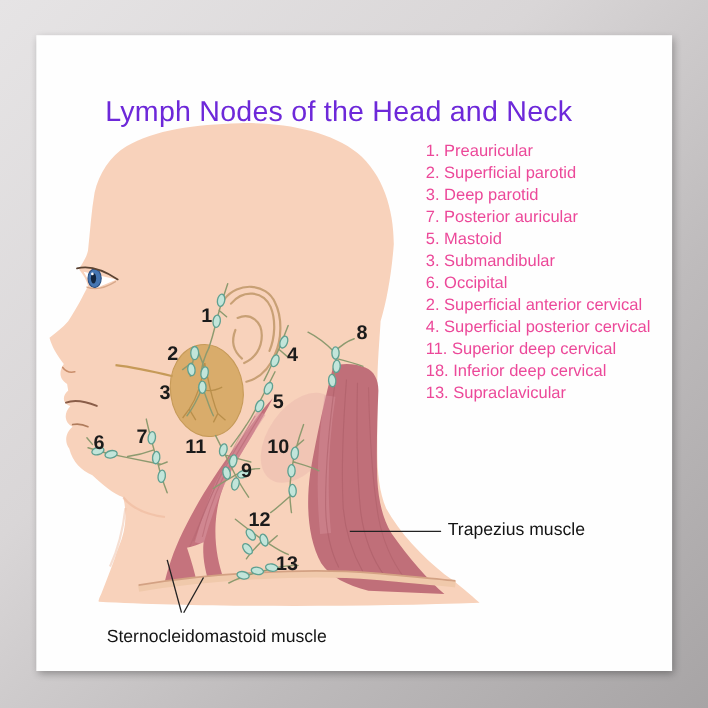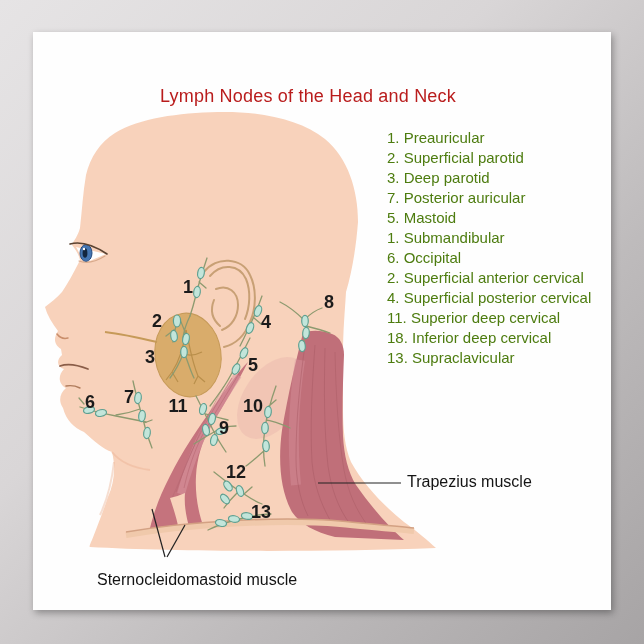--- a/index.html
+++ b/index.html
@@ -9,25 +9,25 @@
     font-family:"Liberation Sans",sans-serif;
   }
   .poster{
     position:absolute;left:33px;top:32px;width:578px;height:578px;
     background:#fefefe;
     box-shadow:2px 3px 7px rgba(0,0,0,.32);
   }
   .title{
     position:absolute;left:0;top:54px;width:578px;text-align:center;
     transform:translateX(-14px);
-    font-size:18px;color:#b91c1c;letter-spacing:.2px;
+    font-size:26px;color:#6d28d9;letter-spacing:.2px;
   }
   .legend{
     position:absolute;left:354px;top:96px;width:230px;
-    font-size:15px;line-height:20px;color:#4d7c0f;
+    font-size:15px;line-height:20px;color:#ec4899;
   }
   .muscle-label{
     position:absolute;font-size:16px;color:#141414;white-space:nowrap;
   }
   .label-trapezius{left:374px;top:441px;}
   .label-scm{left:64px;top:539px;}
   svg.illustration{position:absolute;left:0;top:0;}
 </style>
 </head>
 <body>
@@ -221,21 +221,21 @@
 
 <div class="poster" style="background:none;box-shadow:none;">
   <div class="title">Lymph Nodes of the Head and Neck</div>
 
   <div class="legend">
     <div>1. Preauricular</div>
     <div>2. Superficial parotid</div>
     <div>3. Deep parotid</div>
     <div>7. Posterior auricular</div>
     <div>5. Mastoid</div>
-    <div>1. Submandibular</div>
+    <div>3. Submandibular</div>
     <div>6. Occipital</div>
     <div>2. Superficial anterior cervical</div>
     <div>4. Superficial posterior cervical</div>
     <div>11. Superior deep cervical</div>
     <div>18. Inferior deep cervical</div>
     <div>13. Supraclavicular</div>
   </div>
 
   <div class="muscle-label label-trapezius">Trapezius muscle</div>
   <div class="muscle-label label-scm">Sternocleidomastoid muscle</div>

